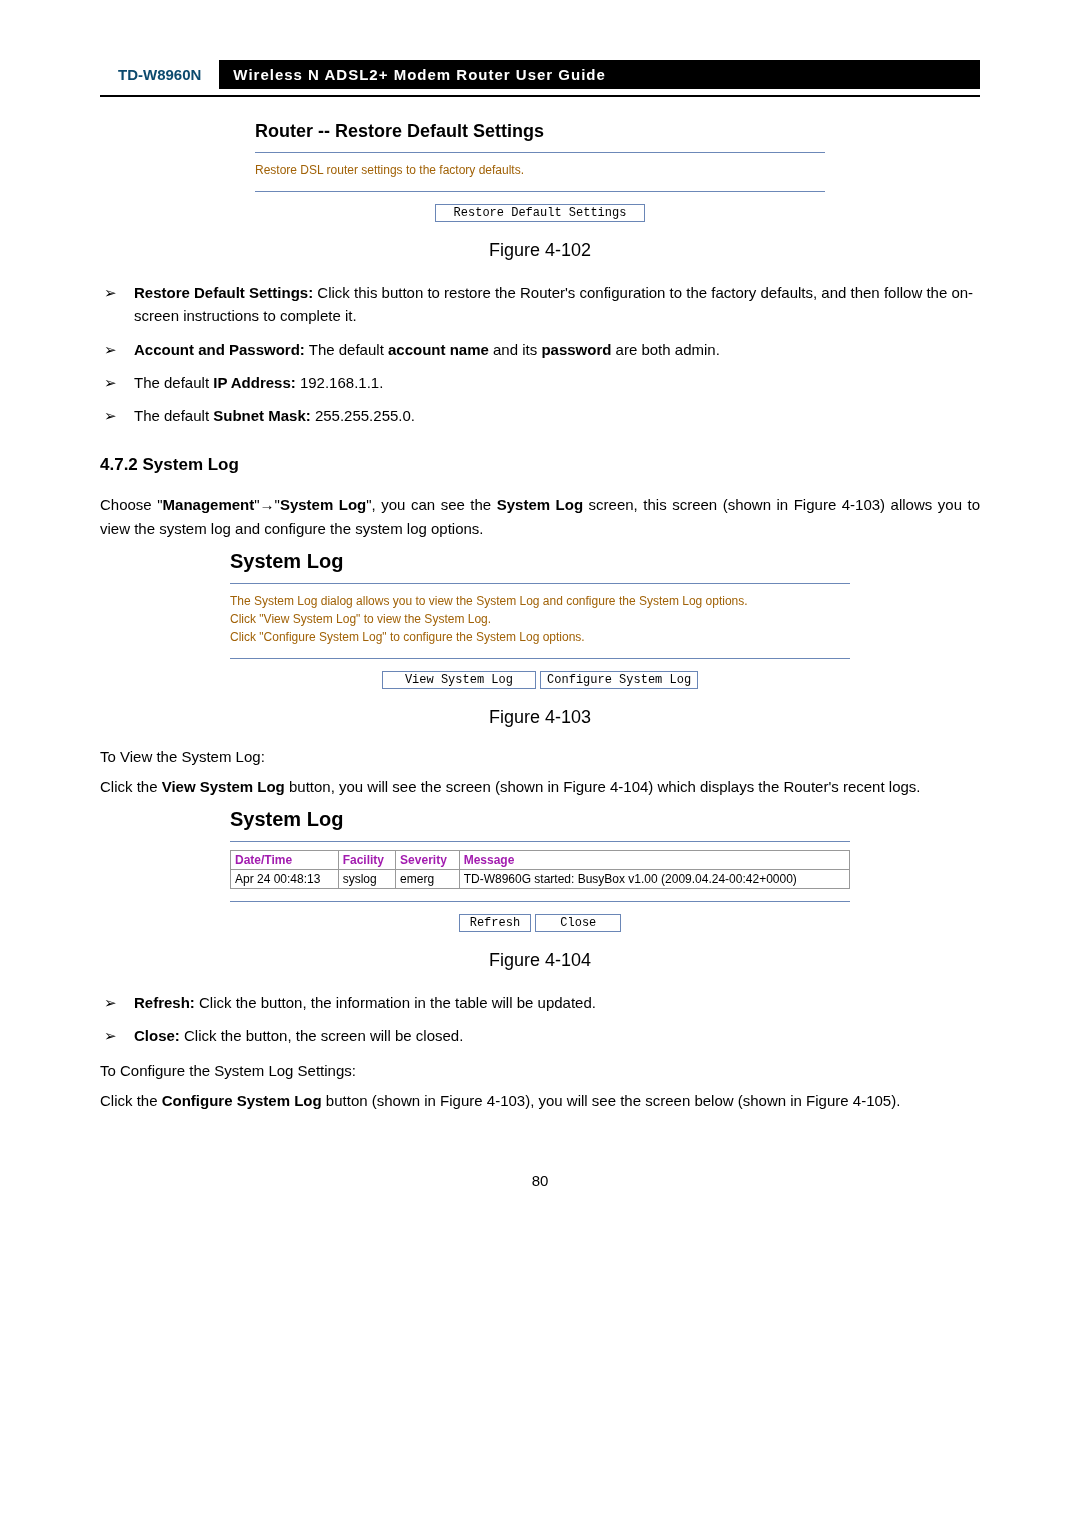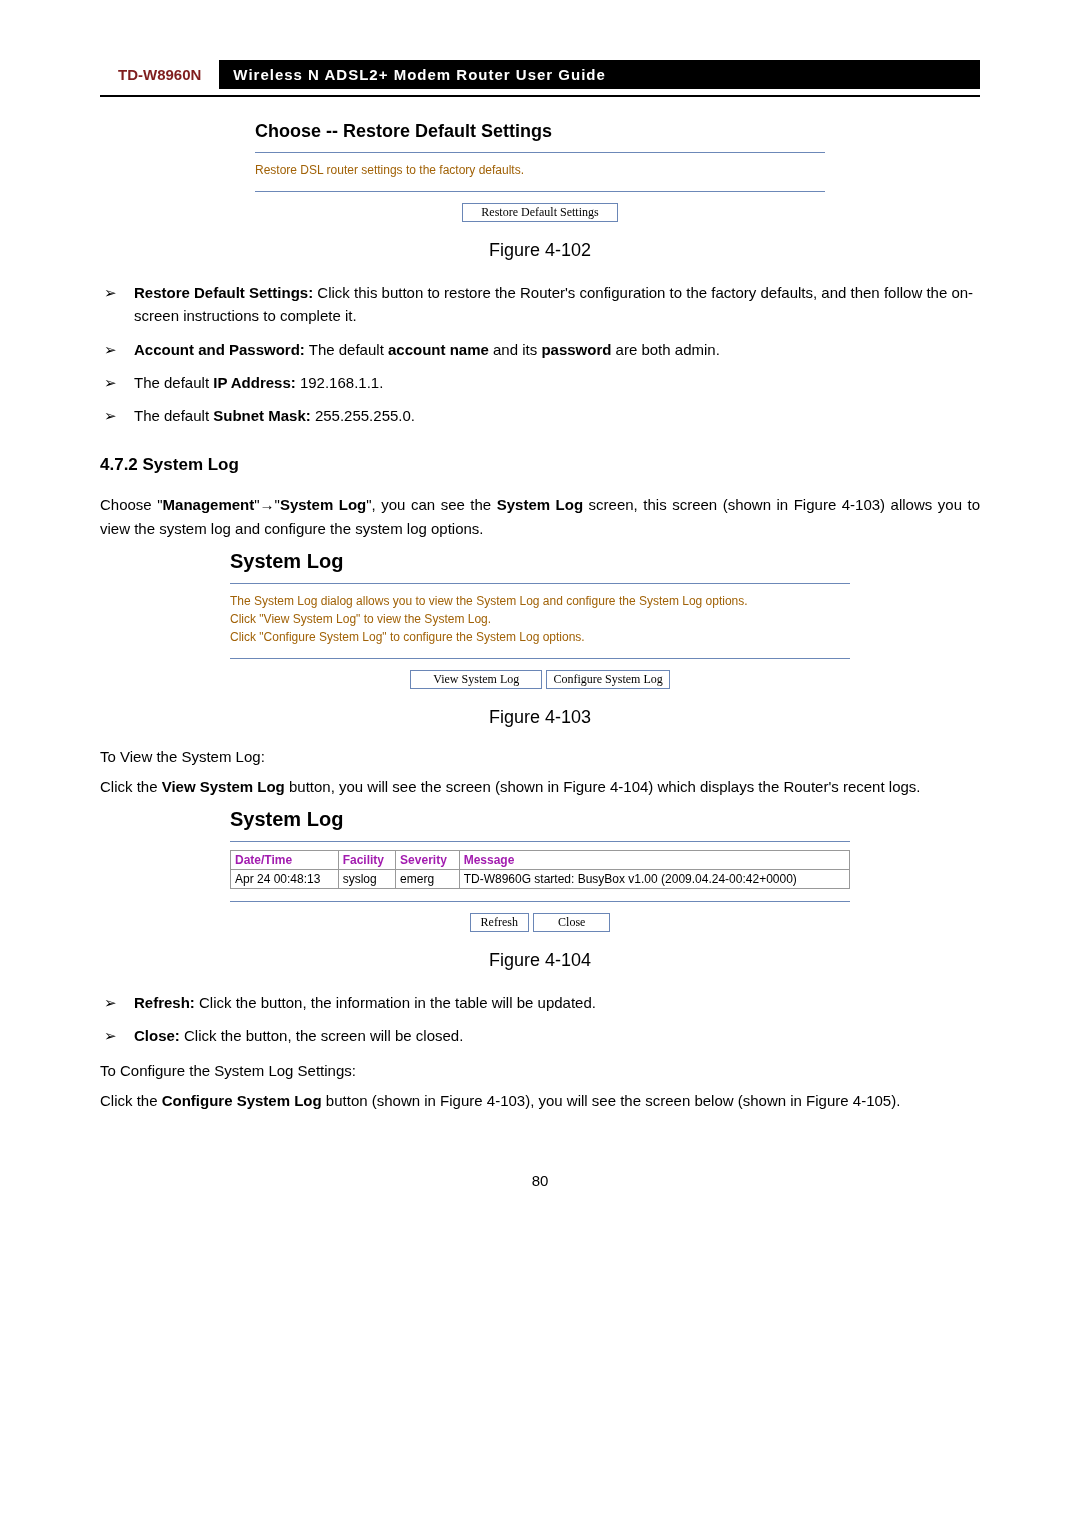--- a/index.html
+++ b/index.html
@@ -12,21 +12,21 @@
       font-size: 15px;
       color: #000;
     }
     .header-bar {
       display: flex;
       align-items: stretch;
       margin-bottom: 6px;
     }
     .header-model {
       background: #fff;
-      color: #7f1d1d;
+      color: #0c4a6e;
       font-weight: bold;
       padding: 6px 18px;
       font-size: 15px;
     }
     .header-title {
       background: #000;
       color: #fff;
       font-weight: bold;
       padding: 6px 14px;
       flex: 1;
@@ -61,21 +61,21 @@
     .screenshot-desc-hr {
       border: none;
       border-top: 1.5px solid #6c88b8;
       margin-top: 12px;
       margin-bottom: 10px;
     }
     .screenshot-button-wrap {
       text-align: center;
     }
     .screenshot-button {
-      font-family: Liberation Serif, serif;
+      font-family: Liberation Mono, monospace;
       font-size: 12px;
       border: 1px solid #6a86b6;
       background: #fff;
       padding: 1px 18px;
       color: #000;
       display: inline-block;
     }
     .figure-caption {
       text-align: center;
       margin: 10px 0 20px 0;
@@ -132,21 +132,21 @@
 </head>
 <body>
 
 <div class="header-bar">
   <div class="header-model">TD-W8960N</div>
   <div class="header-title">Wireless  N  ADSL2+  Modem  Router  User  Guide</div>
 </div>
 <div class="header-line"></div>
 
 <div class="screenshot-box">
-  <div class="screenshot-title">Choose -- Restore Default Settings</div>
+  <div class="screenshot-title">Router -- Restore Default Settings</div>
   <hr class="screenshot-hr">
   <div class="screenshot-desc">Restore DSL router settings to the factory defaults.</div>
   <hr class="screenshot-desc-hr">
   <div class="screenshot-button-wrap">
     <span class="screenshot-button">Restore Default Settings</span>
   </div>
 </div>
 <div class="figure-caption">Figure 4-102</div>
 
 <div class="bullet-item">

